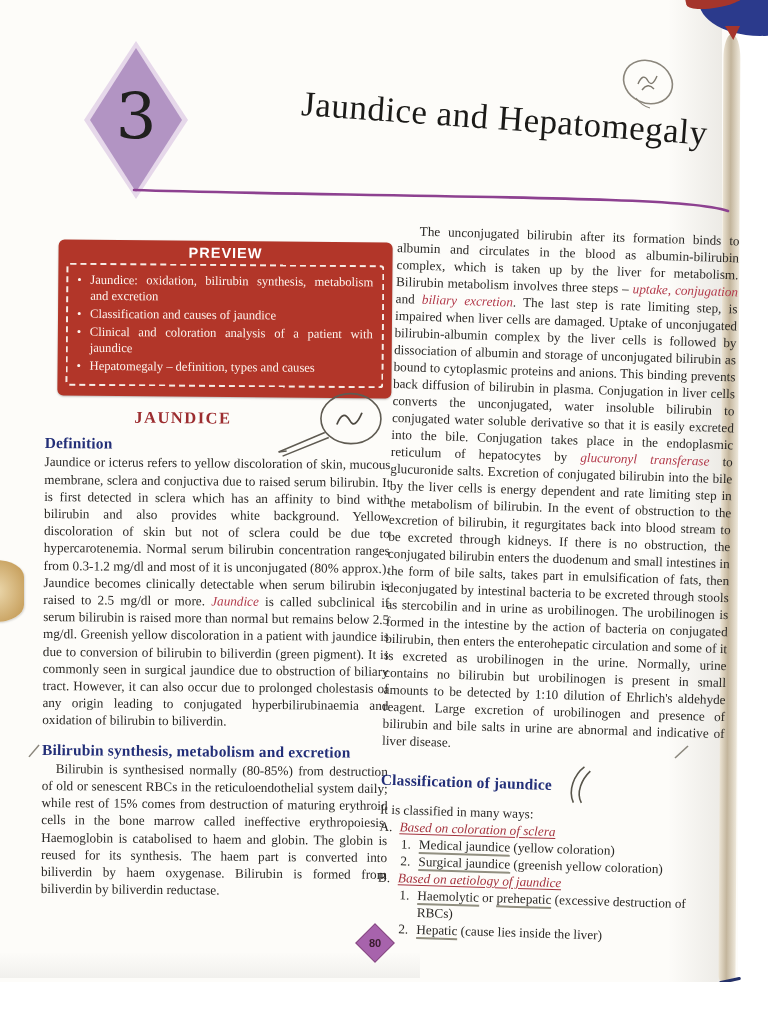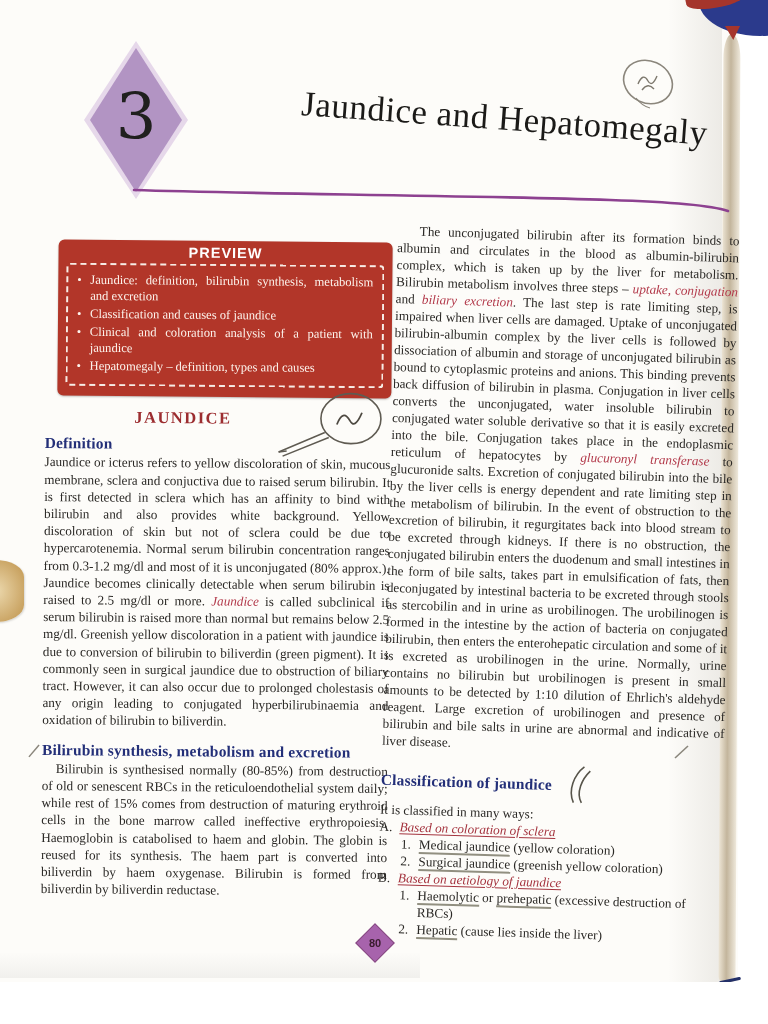--- a/index.html
+++ b/index.html
@@ -115,21 +115,21 @@
     <path d="M26 30 q5 -12 10 -3 q4 7 9 -5 M30 36 q6 -8 12 -1" fill="none" stroke="#7d786d" stroke-width="1.4"></path>
     <path d="M24 44 q6 8 14 10" fill="none" stroke="#8b867c" stroke-width="1.2"></path>
   </svg>
   <svg class="rule-svg" width="618" height="34" viewBox="0 0 618 34">
     <path d="M4 6 C 120 10, 330 11, 480 16 C 545 18, 580 21, 598 27" fill="none" stroke="#8d4190" stroke-width="2.6" stroke-linecap="round"></path>
   </svg>
 
   <div class="preview">
     <div class="preview-title">PREVIEW</div>
     <div class="preview-inner">
-      <div class="bullet-item"><span class="dot">•</span><span>Jaundice: definition, bilirubin synthesis, metabolism and excretion</span></div>
+      <div class="bullet-item"><span class="dot">•</span><span>Jaundice: oxidation, bilirubin synthesis, metabolism and excretion</span></div>
       <div class="bullet-item"><span class="dot">•</span><span>Classification and causes of jaundice</span></div>
       <div class="bullet-item"><span class="dot">•</span><span>Clinical and coloration analysis of a patient with jaundice</span></div>
       <div class="bullet-item"><span class="dot">•</span><span>Hepatomegaly – definition, types and causes</span></div>
     </div>
   </div>
 
   <div class="col col-left">
     <div style="position:relative;">
       <div class="h-red">JAUNDICE</div>
       <svg class="balloon-doodle" width="125" height="68" viewBox="0 0 125 68">

